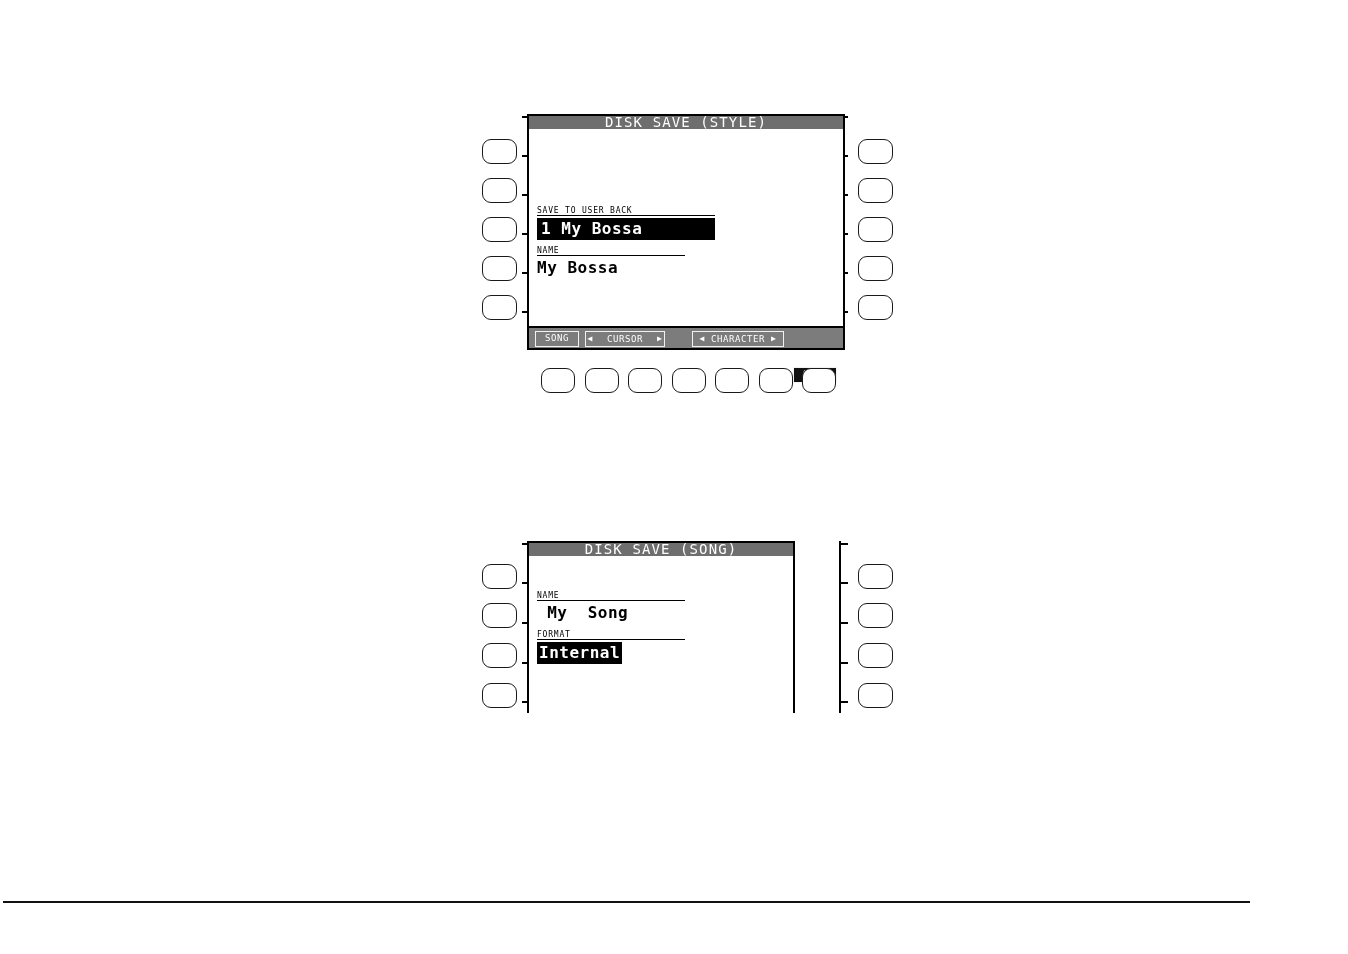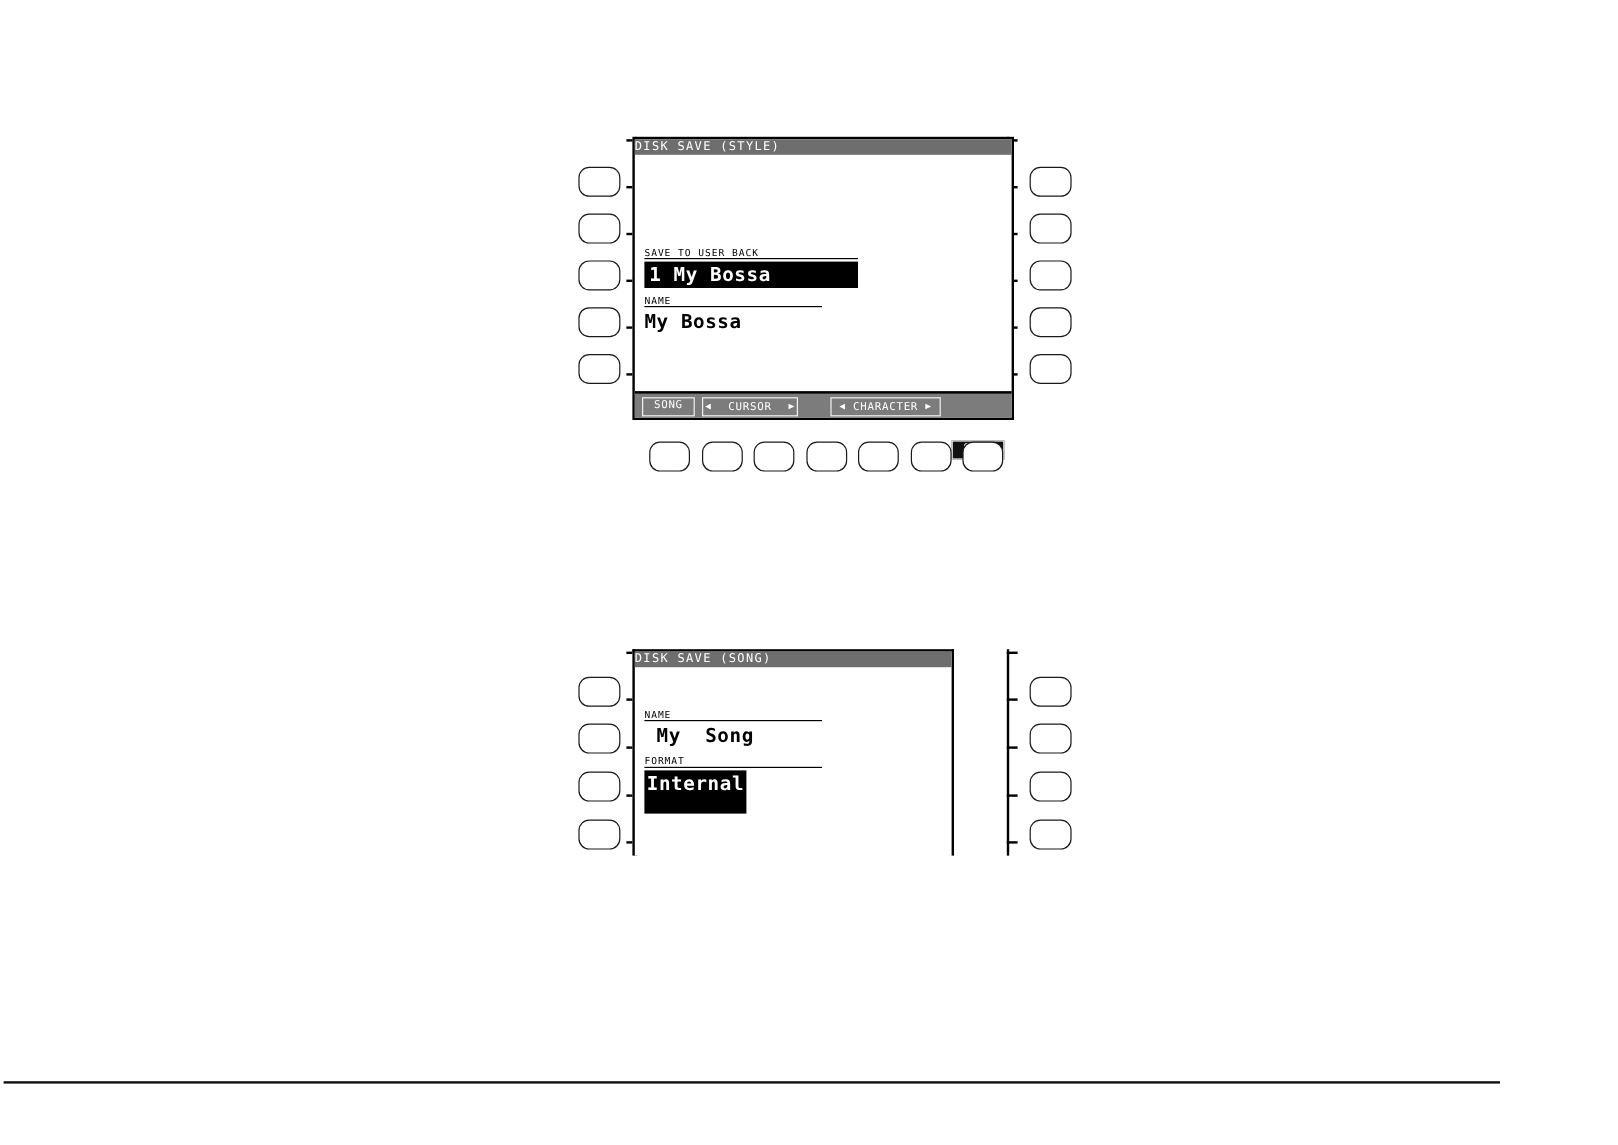--- a/index.html
+++ b/index.html
@@ -30,23 +30,23 @@
     position: absolute;
     background: #ffffff;
     border: 2px solid #000000;
   }
   .lcd-title {
     position: absolute;
     left: 0; right: 0; top: 0;
     height: 13px;
     background: #6e6e6e;
     color: #ffffff;
-    font-size: 10px;
+    font-size: 14px;
     letter-spacing: 1.1px;
-    text-align: left;
+    text-align: center;
     line-height: 13px;
     white-space: nowrap;
     font-family: "DejaVu Sans Mono", "Liberation Mono", monospace;
   }
   .lcd-body { position: absolute; left:0; right:0; top:13px; bottom:0; }
 
   
   .field { position: absolute; }
   .field-label {
     font-size: 8px;
@@ -74,21 +74,21 @@
   .field-value.inv-block {
     background: #000;
     color: #fff;
     display: block;
     padding: 1px 2px 2px 4px;
   }
   .field-value.inv-fit {
     background: #000;
     color: #fff;
     display: inline-block;
-    padding: 1px 2px 16px 2px;
+    padding: 1px 2px 2px 2px;
   }
 
   
   .softbar {
     position: absolute;
     left: 0; right: 0; bottom: 0;
     height: 22px;
     background: #7c7c7c;
     border-top: 2px solid #000;
   }

